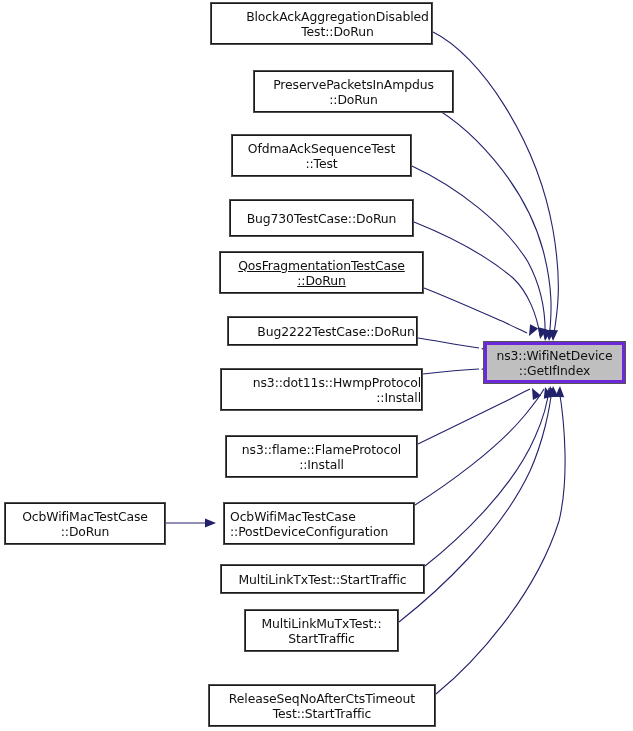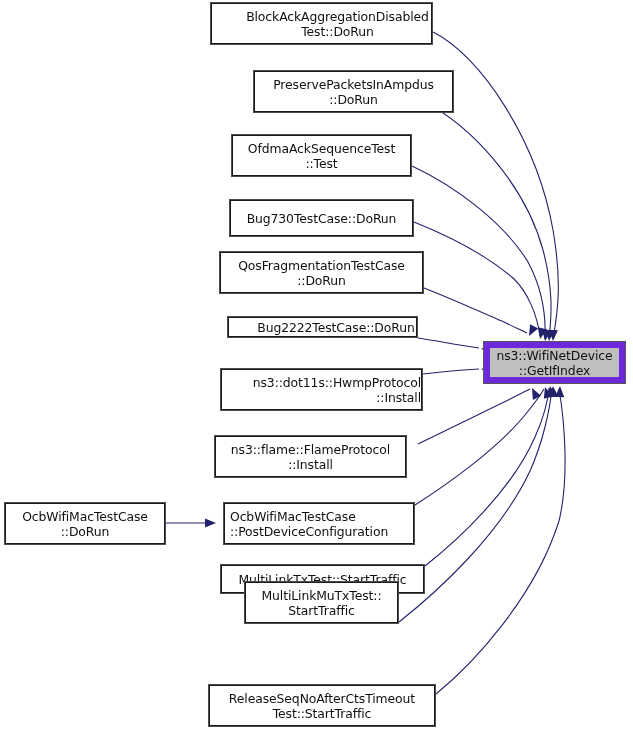--- a/index.html
+++ b/index.html
@@ -39,21 +39,21 @@
     text-align: center;
     color: #101010;
     font-size: 12.4px;
     line-height: 15px;
     letter-spacing: -0.1px;
     white-space: pre-line;
     overflow: hidden;
   }
   .node-box.target {
     background: #bfbfbf;
-    border: 6px solid #6d28d9;
+    border: 3px solid #6d28d9;
     outline: 1px solid #555555;
   }
   .node-box.lalign {
     justify-content: flex-start;
     text-align: left;
     padding-left: 5px;
   }
   .node-label {
     display: block;
     width: 100%;
@@ -98,33 +98,33 @@
   </svg>
 
   <div id="node-layer">
       <div class="node-box" style="left: 211px; top: 3px; width: 221px; height: 41px; padding-left: 32px;"><span class="node-label">BlockAckAggregationDisabled
 Test::DoRun</span></div>
       <div class="node-box" style="left: 222px; top: 71px; width: 199px; height: 41px; margin-left: 32px;"><span class="node-label">PreservePacketsInAmpdus
 ::DoRun</span></div>
       <div class="node-box" style="left: 232px; top: 135px; width: 179px; height: 41px;"><span class="node-label">OfdmaAckSequenceTest
 ::Test</span></div>
       <div class="node-box" style="left: 230px; top: 200px; width: 183px; height: 36px;"><span class="node-label">Bug730TestCase::DoRun</span></div>
-      <div class="node-box" style="left: 220px; top: 252px; width: 203px; height: 41px;"><span class="node-label">QosFragmentationTestCase
+      <div class="node-box" style="left: 220px; top: 252px; width: 203px; height: 41px; text-decoration: underline;"><span class="node-label">QosFragmentationTestCase
 ::DoRun</span></div>
-      <div class="node-box" style="left: 228px; top: 317px; width: 189px; height: 20px; padding-left: 27px;"><span class="node-label">Bug2222TestCase::DoRun</span></div>
+      <div class="node-box" style="left: 228px; top: 317px; width: 189px; height: 28px; padding-left: 27px;"><span class="node-label">Bug2222TestCase::DoRun</span></div>
       <div class="node-box" style="left: 221px; top: 369px; width: 201px; height: 41px; text-align: right;"><span class="node-label">ns3::dot11s::HwmpProtocol
 ::Install</span></div>
-      <div class="node-box" style="left: 215px; top: 436px; width: 191px; height: 41px;"><span class="node-label">ns3::flame::FlameProtocol
+      <div class="node-box" style="left: 226px; top: 436px; width: 191px; height: 41px;"><span class="node-label">ns3::flame::FlameProtocol
 ::Install</span></div>
       <div class="node-box" style="left: 5px; top: 503px; width: 160px; height: 41px;"><span class="node-label">OcbWifiMacTestCase
 ::DoRun</span></div>
       <div class="node-box lalign" style="left: 224px; top: 503px; width: 190px; height: 41px;"><span class="node-label">OcbWifiMacTestCase
 ::PostDeviceConfiguration</span></div>
       <div class="node-box" style="left: 221px; top: 565px; width: 203px; height: 28px;"><span class="node-label">MultiLinkTxTest::StartTraffic</span></div>
-      <div class="node-box" style="left: 245px; top: 582px; width: 153px; height: 41px; text-align: center;"><span class="node-label">MultiLinkMuTxTest::
+      <div class="node-box" style="left: 245px; top: 610px; width: 153px; height: 41px; text-align: center;"><span class="node-label">MultiLinkMuTxTest::
 StartTraffic</span></div>
       <div class="node-box" style="left: 209px; top: 685px; width: 226px; height: 41px; text-align: center;"><span class="node-label">ReleaseSeqNoAfterCtsTimeout
 Test::StartTraffic</span></div>
       <div class="node-box target" style="left: 484px; top: 342px; width: 141px; height: 41px;"><span class="node-label">ns3::WifiNetDevice
 ::GetIfIndex</span></div>
     </div>
 
 </div>
 
 </body></html>

